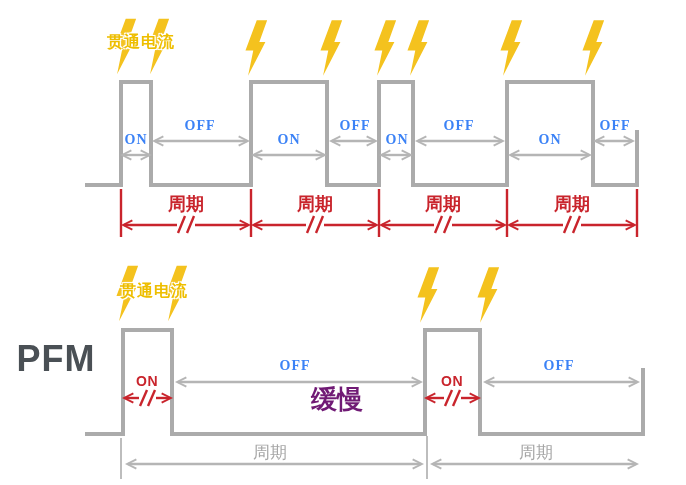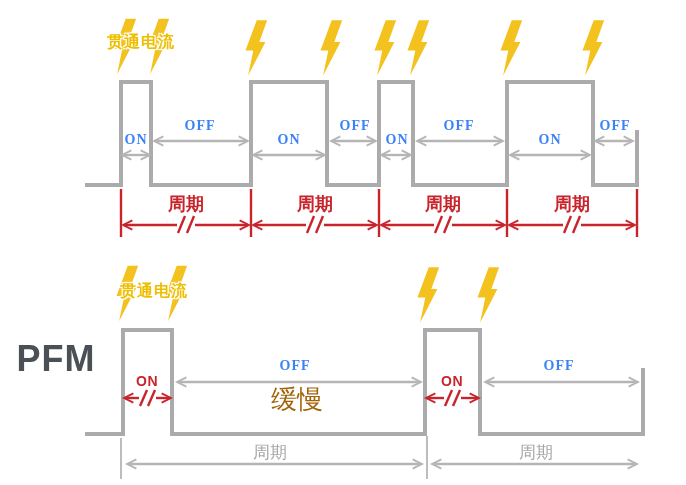--- a/index.html
+++ b/index.html
@@ -8,21 +8,21 @@
     font-family:"Liberation Sans","DejaVu Sans",sans-serif;
   }
   .layer{position:absolute;left:0;top:0;}
   .lbl{position:absolute;transform:translate(-50%,-50%);white-space:nowrap;line-height:1;}
   .title{color:#4A5055;font-size:36px;font-weight:700;letter-spacing:1px;}
   .gold{color:#EEBE00;font-size:16px;font-weight:700;letter-spacing:1px;
         text-shadow:-1px -1px 0 #fff,1px -1px 0 #fff,-1px 1px 0 #fff,1px 1px 0 #fff,0 0 3px #fff;}
   .on-gray,.off-gray{color:#3b82f6;font-size:14px;font-weight:600;letter-spacing:1px;font-family:Liberation Serif, serif;}
   .period-red{color:#C9242C;font-size:18px;font-weight:700;}
   .on-red{color:#C9242C;font-size:14px;font-weight:700;letter-spacing:.5px;}
-  .slow{color:#a16207;font-size:26px;font-weight:400;}
+  .slow{color:#701a75;font-size:26px;font-weight:700;margin-left:40px;}
   .period-gray{color:#A6A6A6;font-size:17px;font-weight:400;}
   .wave{fill:none;stroke:#ABABAB;stroke-width:4;stroke-linejoin:miter;}
   .garr{stroke:#B5B5B5;stroke-width:2.4;}
   .gtick{stroke:#BDBDBD;stroke-width:2;}
   .rline{stroke:#C9242C;stroke-width:2.4;}
   .bolt{fill:#F4C21E;}
 </style>
 </head>
 <body>
 

